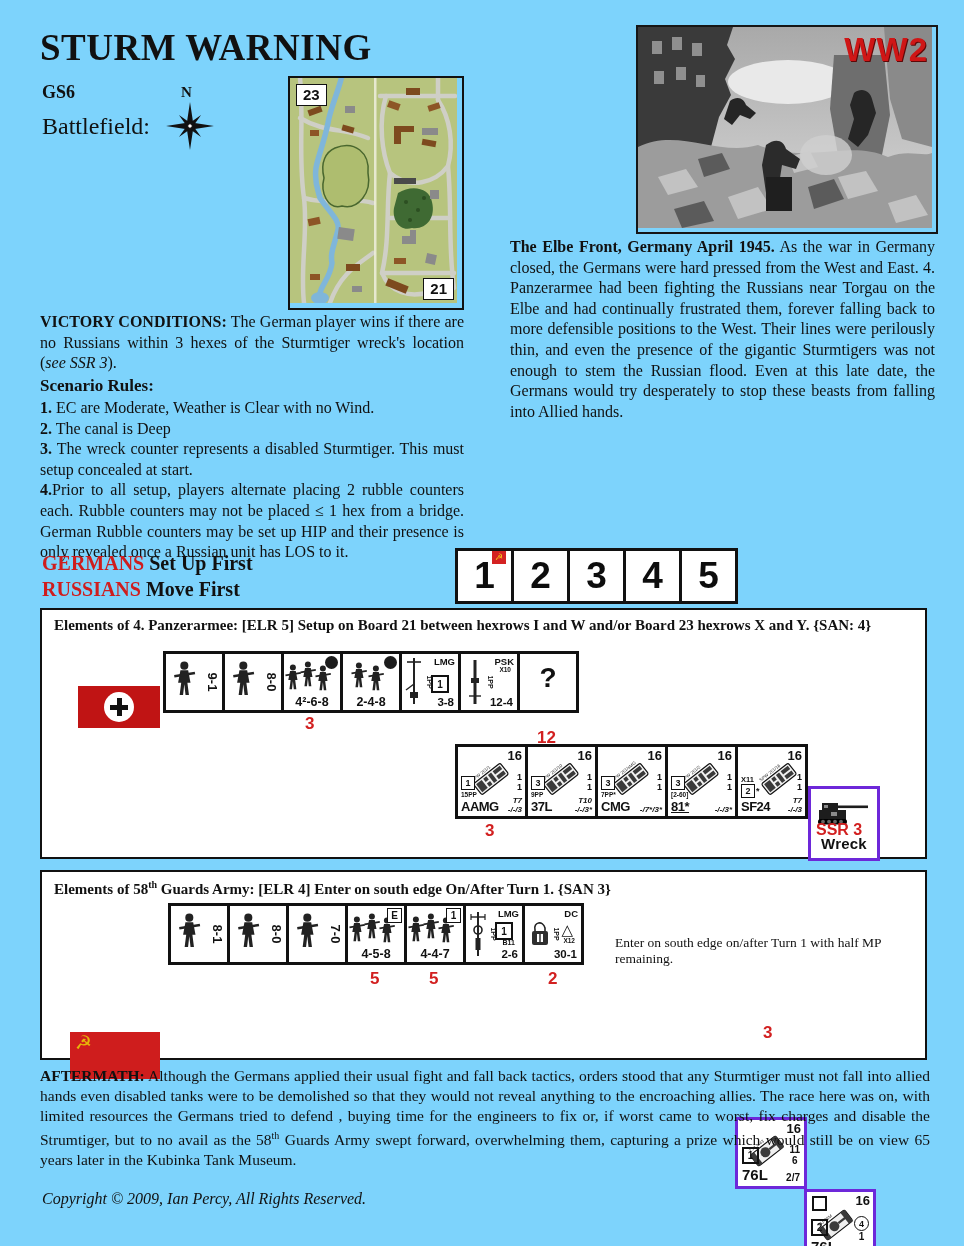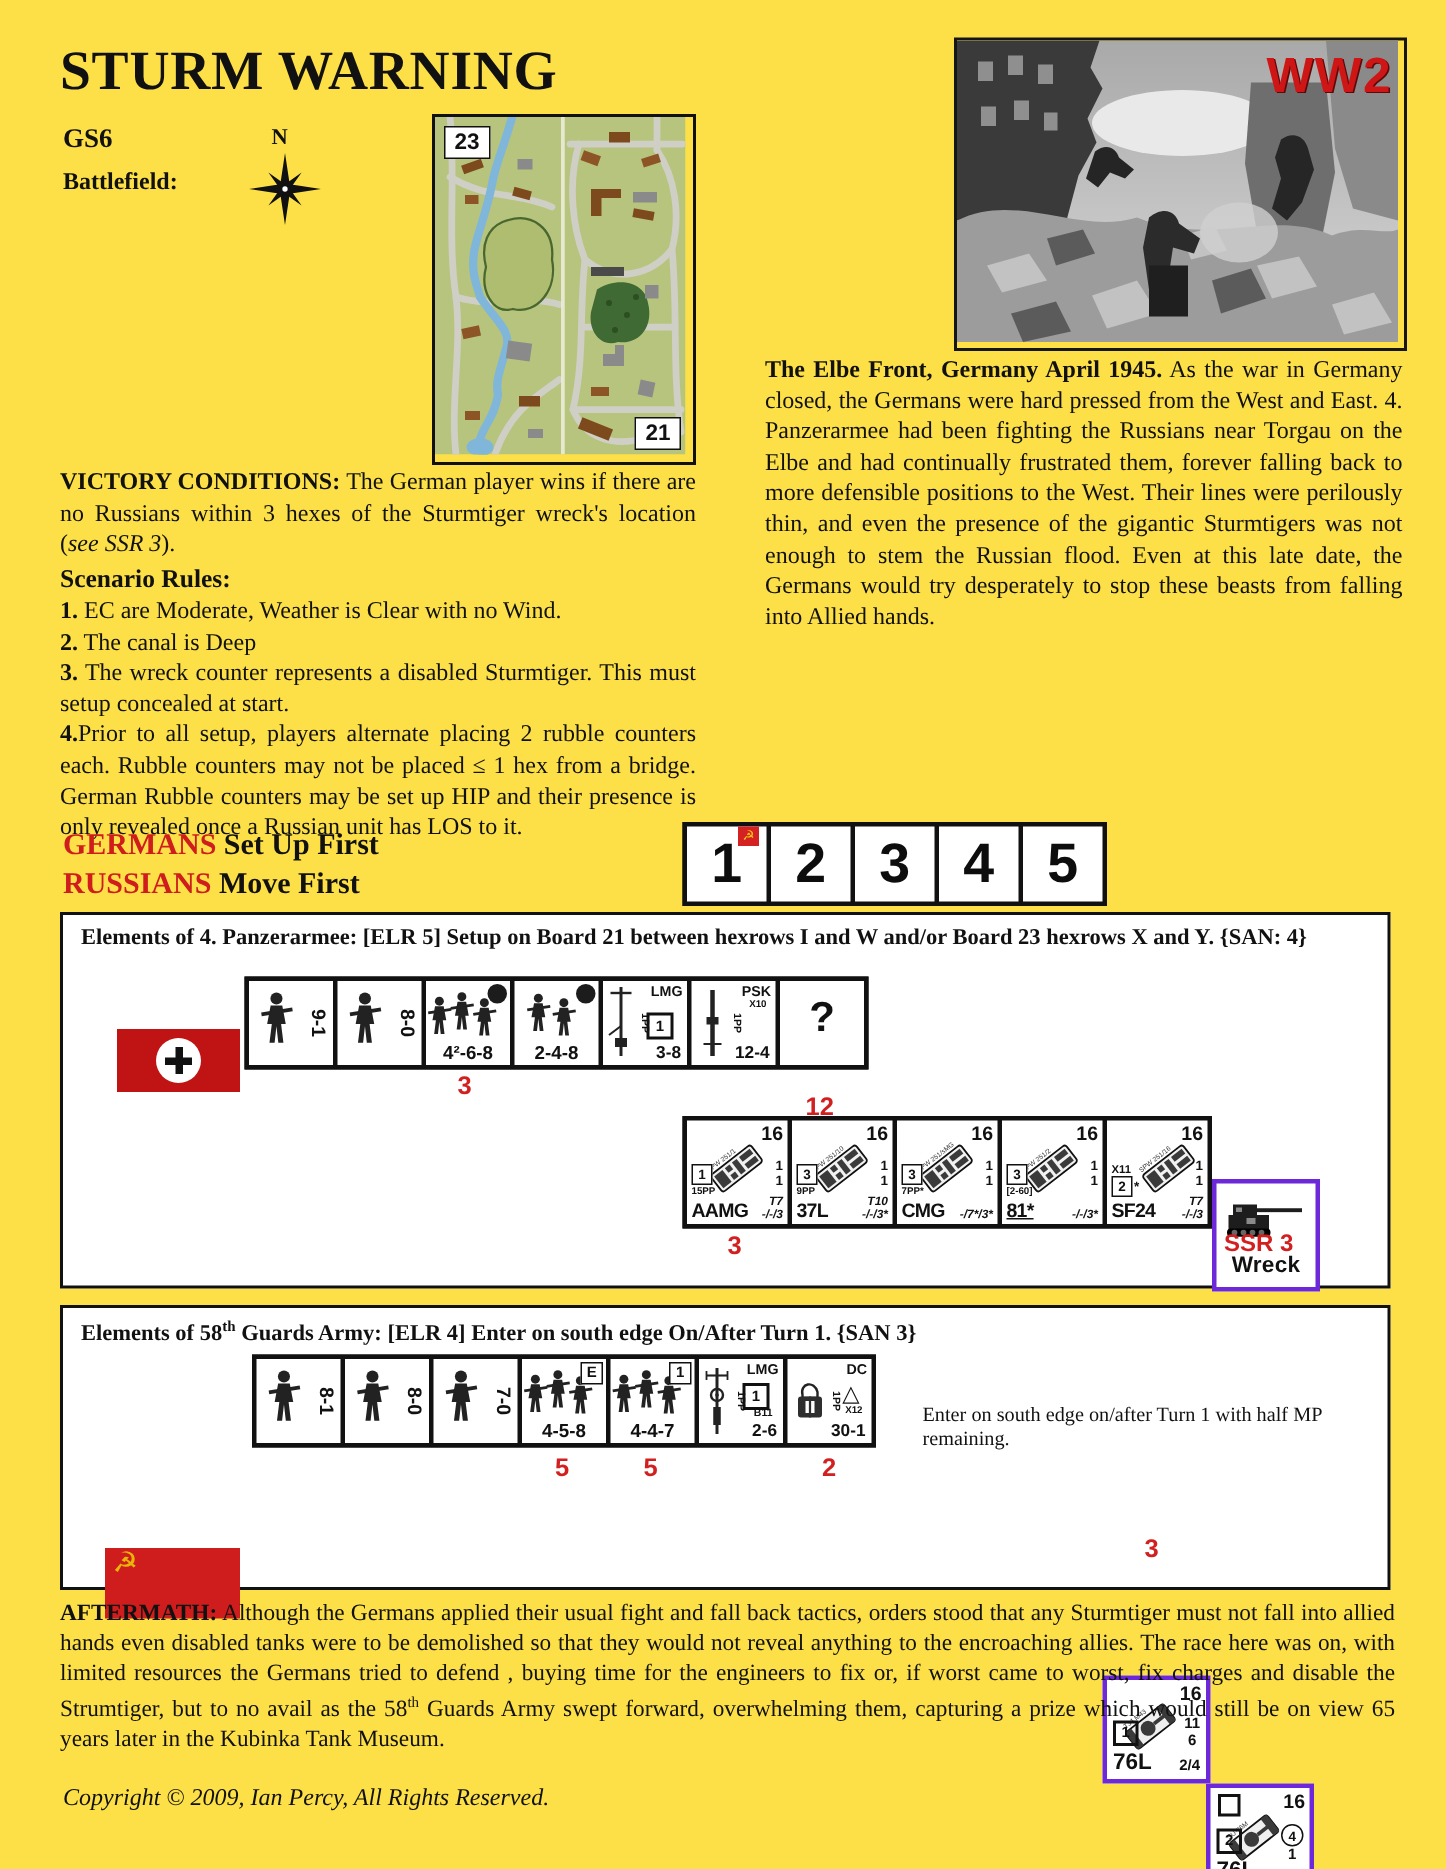--- a/index.html
+++ b/index.html
@@ -1,26 +1,26 @@
 <!DOCTYPE html>
 <html><head>
 <meta charset="utf-8">
 <style>
   html,body{margin:0;padding:0;background:#fff;}
-  .page{position:relative;width:964px;height:1246px;background:#fde047;
+  .page{position:relative;width:964px;height:1246px;background:#7dd3fc;
         font-family:"Liberation Serif", serif;color:#111;overflow:hidden;}
   .abs{position:absolute;}
   .just{text-align:justify;}
   .bold{font-weight:bold;}
   .red{color:#cf1d1d;}
 
   
   .title{font-size:37px;font-weight:bold;letter-spacing:.5px;}
   .gs{font-size:18px;font-weight:bold;}
-  .bf{font-size:16px;font-weight:bold;}
+  .bf{font-size:24px;font-weight:normal;}
 
   
   .mapframe{border:2.5px solid #111;}
   .boardlab{position:absolute;background:#fff;border:1.5px solid #111;
             font:bold 15px "Liberation Sans",sans-serif;padding:0 6px;line-height:20px;}
   .photoframe{border:2px solid #161616;}
   .ww2{position:absolute;top:4px;right:8px;font:bold 33px "Liberation Sans",sans-serif;
        color:#cf1616;letter-spacing:1px;text-shadow:1px 1px 0 #5e0808;}
 
   
@@ -565,21 +565,21 @@
     <span class="vavail">16</span>
     <svg width="58" height="44" style="position:absolute;left:1px;top:8px;">
       <g transform="translate(28,23) rotate(-38)">
           <use href="#tanksprite"></use>
         <text x="-14" y="-9" font-size="4.5" fill="#333" font-family="Liberation Sans, sans-serif">T34 M43</text>
         </g>
     </svg>
     <span class="tankright"><span>11</span><br><span>6</span></span>
     <span class="tankbox">1</span>
     <span class="tanklab">76L</span>
-    <span class="tankextra">2/4</span>
+    <span class="tankextra">2/7</span>
   </div>
   <div class="abs solobox" style="left:804px;top:953px;width:66px;height:66px;">
     <span class="emptysq"></span>
     <span class="vavail">16</span>
     <svg width="58" height="44" style="position:absolute;left:1px;top:10px;">
       <g transform="translate(28,23) rotate(-38)">
           <use href="#tanksprite"></use>
         <text x="-14" y="-9" font-size="4.5" fill="#333" font-family="Liberation Sans, sans-serif">SU-76M</text>
         </g>
     </svg>

